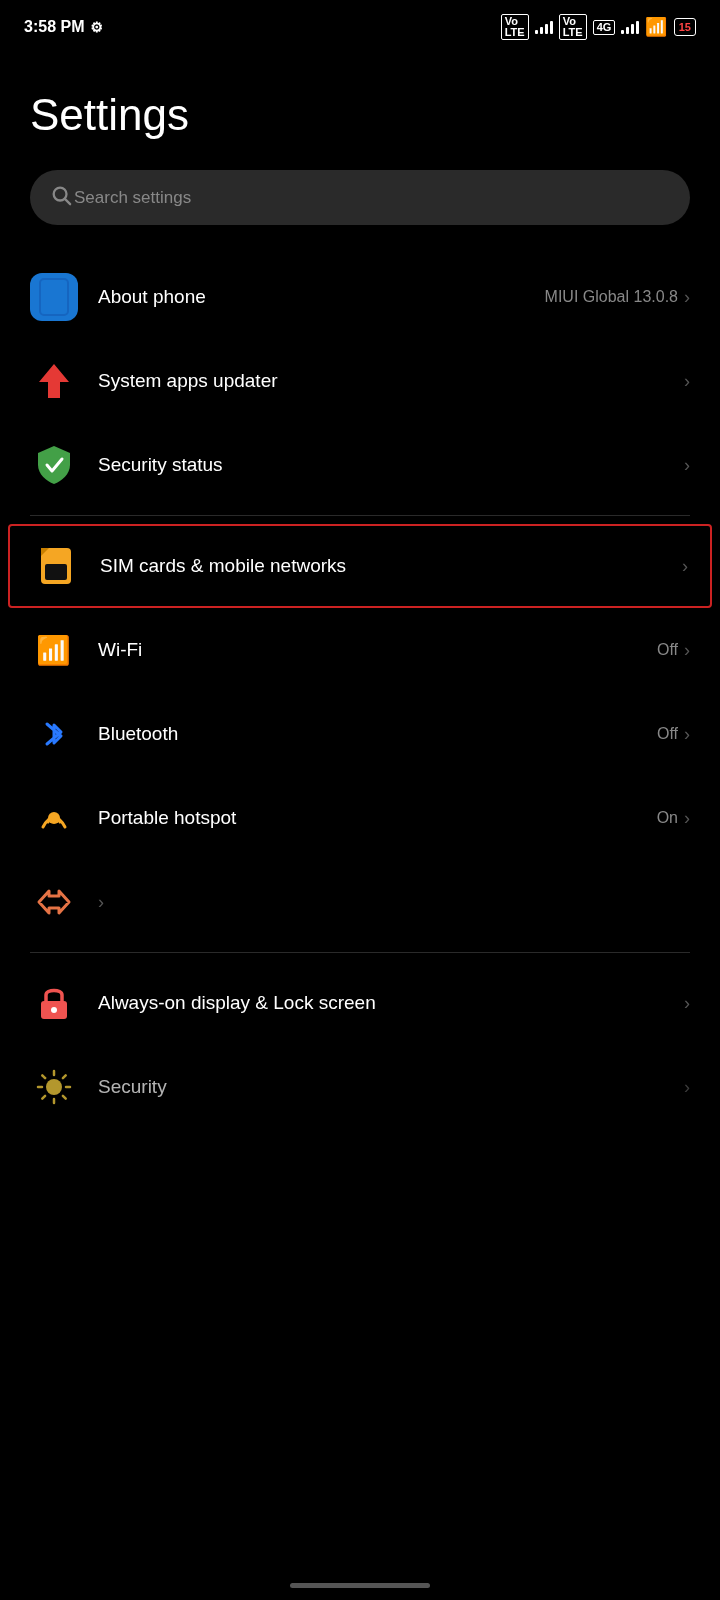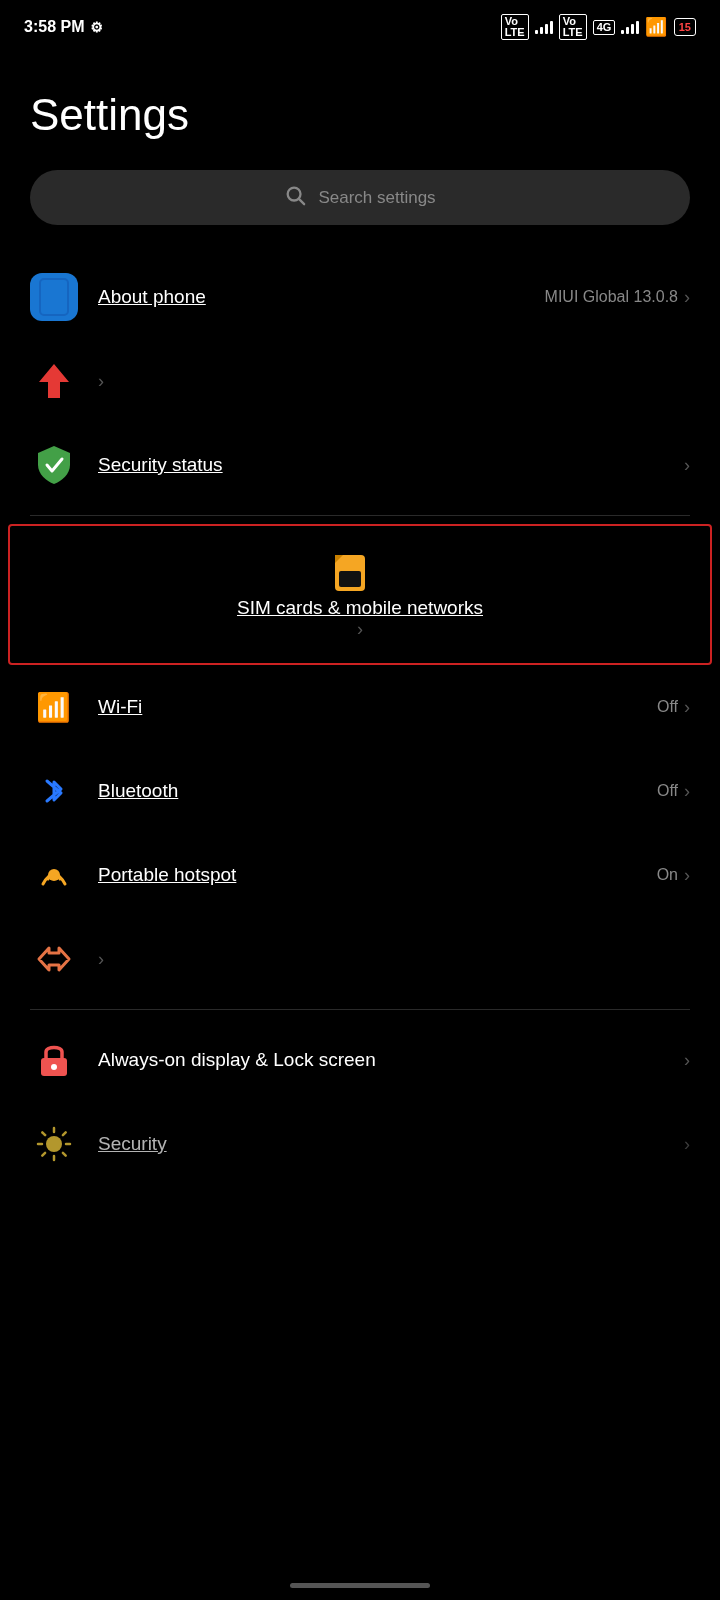--- a/index.html
+++ b/index.html
@@ -94,22 +94,21 @@
     .search-container {
       padding: 10px 30px 30px 30px;
     }
 
     .search-bar {
       background: #2a2a2a;
       border-radius: 40px;
       display: flex;
       align-items: center;
       padding: 14px 20px;
-      gap: 12px;
-      justify-content: center;
+      gap: 2px;
     }
 
     .search-icon-svg {
       color: #888;
       font-size: 20px;
       flex-shrink: 0;
     }
 
     .search-placeholder {
       color: #888;
@@ -126,22 +125,21 @@
       align-items: center;
       padding: 18px 30px;
       cursor: pointer;
       position: relative;
     }
 
     .settings-item.highlighted {
       border: 2.5px solid #cc2222;
       border-radius: 4px;
       margin: 0 8px;
-      padding: 23px 22px;
-      flex-direction: column;
+      padding: 16px 22px;
     }
 
     .icon-wrapper {
       width: 48px;
       height: 48px;
       display: flex;
       align-items: center;
       justify-content: center;
       border-radius: 12px;
       flex-shrink: 0;
@@ -160,21 +158,20 @@
     .icon-display { background: transparent; }
 
     .item-content {
       flex: 1;
     }
 
     .item-label {
       font-size: 19px;
       font-weight: 500;
       color: #fff;
-      text-decoration: underline;
     }
 
     .item-value {
       font-size: 16px;
       color: #888;
       margin-right: 6px;
       padding-left: 48px;
     }
 
     .chevron {
@@ -298,20 +295,23 @@
     </div>
     <span class="item-value">MIUI Global 13.0.8</span>
     <span class="chevron">›</span>
   </div>
 
   <div class="settings-item">
     <div class="icon-wrapper icon-red">
       <svg width="34" height="38" viewBox="0 0 34 38">
         <polygon points="17,2 32,20 23,20 23,36 11,36 11,20 2,20" fill="#e53935"></polygon>
       </svg>
+    </div>
+    <div class="item-content">
+      <div class="item-label">System apps updater</div>
     </div>
     <span class="chevron">›</span>
   </div>
 
   <div class="settings-item">
     <div class="icon-wrapper icon-green">
       <svg width="38" height="42" viewBox="0 0 38 42">
         <path d="M19 2 L35 9 L35 21 C35 30 27 37 19 40 C11 37 3 30 3 21 L3 9 Z" fill="#43a047"></path>
         <polyline points="12,21 17,27 27,15" fill="none" stroke="#fff" stroke-width="3" stroke-linecap="round" stroke-linejoin="round"></polyline>
       </svg>

